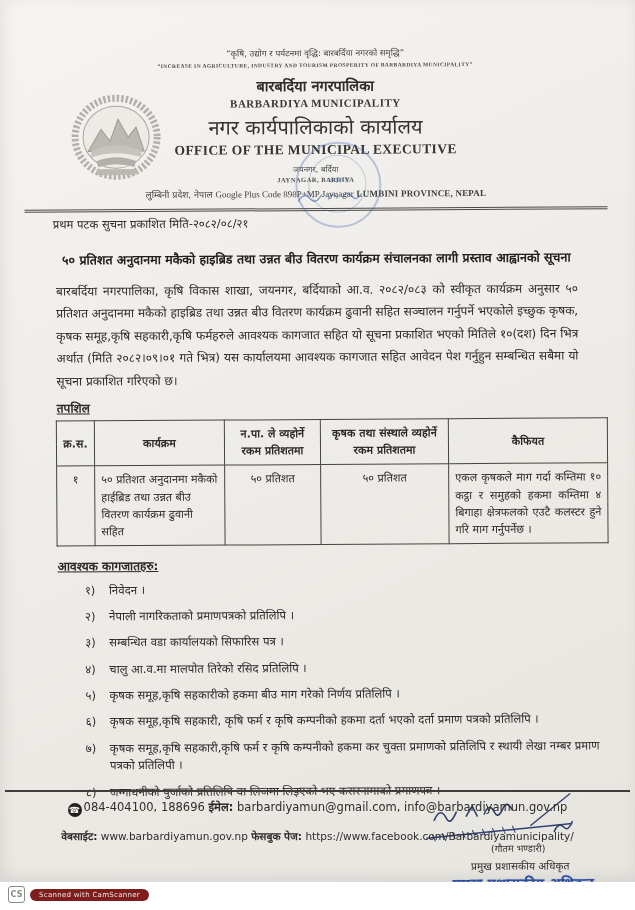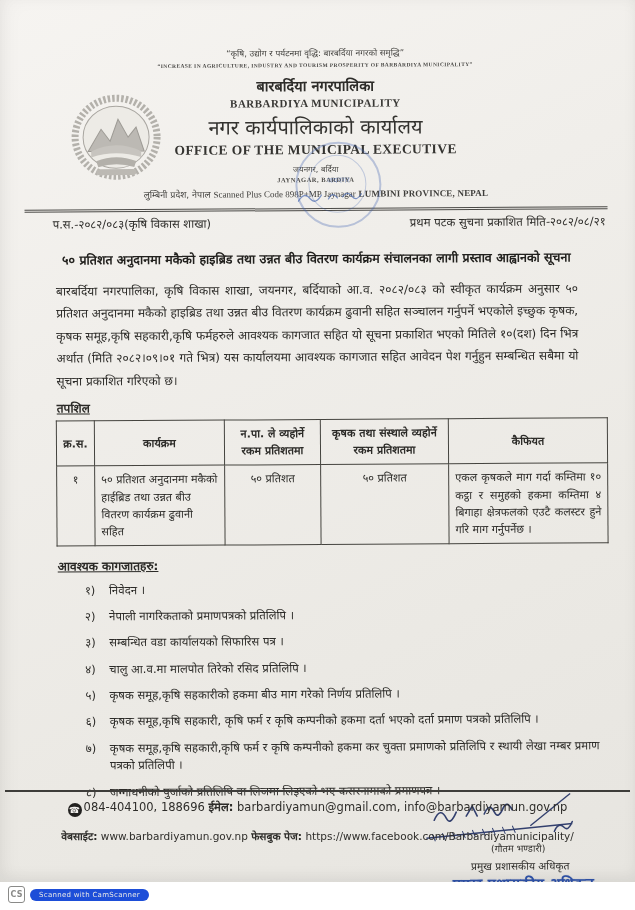--- a/index.html
+++ b/index.html
@@ -95,21 +95,21 @@
   .web-line{margin-top:12px;text-align:center;font-size:10.5px;color:#2e2d2a;}
   .web-line .fb{}
   .lbl{font-weight:600;margin-top:26px;}
 
   .cam-strip{position:absolute;left:0;bottom:0;width:635px;height:28px;background:#ffffff;}
   .cs-box{
     position:absolute;left:8px;bottom:7px;width:15px;height:15px;border:1.5px solid #8a8a88;
     border-radius:3px;color:#8a8a88;font-size:8px;font-weight:bold;text-align:center;line-height:15px;
   }
   .cs-pill{
-    position:absolute;left:30px;bottom:9px;background:#1d4ed8;color:#e9e9e7;border-radius:7px;
+    position:absolute;left:30px;bottom:9px;background:#7f1d1d;color:#e9e9e7;border-radius:7px;
     font-size:7px;padding:2px 9px;letter-spacing:.3px;
   }
 </style>
 </head>
 <body>
 
 <div class="scan">
   <div class="paper">
     <div class="doc">
 
@@ -134,29 +134,28 @@
         <div class="slogan-np">“कृषि, उद्योग र पर्यटनमा वृद्धि: बारबर्दिया नगरको समृद्धि”</div>
         <div class="slogan-en serif">“INCREASE IN AGRICULTURE, INDUSTRY AND TOURISM PROSPERITY OF BARBARDIYA MUNICIPALITY”</div>
         <div class="muni-np">बारबर्दिया नगरपालिका</div>
         <div class="muni-en serif">BARBARDIYA MUNICIPALITY</div>
         <div class="office-np">नगर कार्यपालिकाको कार्यालय</div>
         <div class="office-en serif">OFFICE OF THE MUNICIPAL EXECUTIVE</div>
         <div class="place-np">जयनगर, बर्दिया</div>
         <div class="place-en serif">JAYNAGAR, BARDIYA</div>
         <div class="addr">
           <span>लुम्बिनी प्रदेश, नेपाल</span>
-          <span class="serif">Scanned Plus Code 898P+MP Jaynagar</span>
+          <span class="serif">Google Plus Code 898P+MP Jaynagar</span>
           <b class="serif">LUMBINI PROVINCE, NEPAL</b>
         </div>
       </div>
 
       <div class="double-rule"></div>
 
       <div class="ref-row">
-        <span>प.स.-२०८२/०८३(कृषि विकास शाखा)</span>
         <span>प्रथम पटक सुचना प्रकाशित मिति-२०८२/०८/२१</span>
       </div>
 
       <div class="title center">५० प्रतिशत अनुदानमा मकैको हाइब्रिड तथा उन्नत बीउ वितरण कार्यक्रम संचालनका लागी प्रस्ताव आह्वानको सूचना</div>
       <div class="body-par">बारबर्दिया नगरपालिका, कृषि विकास शाखा, जयनगर, बर्दियाको आ.व. २०८२/०८३ को स्वीकृत कार्यक्रम अनुसार ५० प्रतिशत अनुदानमा मकैको हाइब्रिड तथा उन्नत बीउ वितरण कार्यक्रम ढुवानी सहित सञ्चालन गर्नुपर्ने भएकोले इच्छुक कृषक, कृषक समूह,कृषि सहकारी,कृषि फर्महरुले आवश्यक कागजात सहित यो सूचना प्रकाशित भएको मितिले १०(दश) दिन भित्र अर्थात (मिति २०८२।०९।०१ गते भित्र) यस कार्यालयमा आवश्यक कागजात सहित आवेदन पेश गर्नुहुन सम्बन्धित सबैमा यो सूचना प्रकाशित गरिएको छ।</div>
       <div class="tapasil">तपशिल</div>
 
       <table class="details">
         <colgroup>
           <col class="col-sn">

